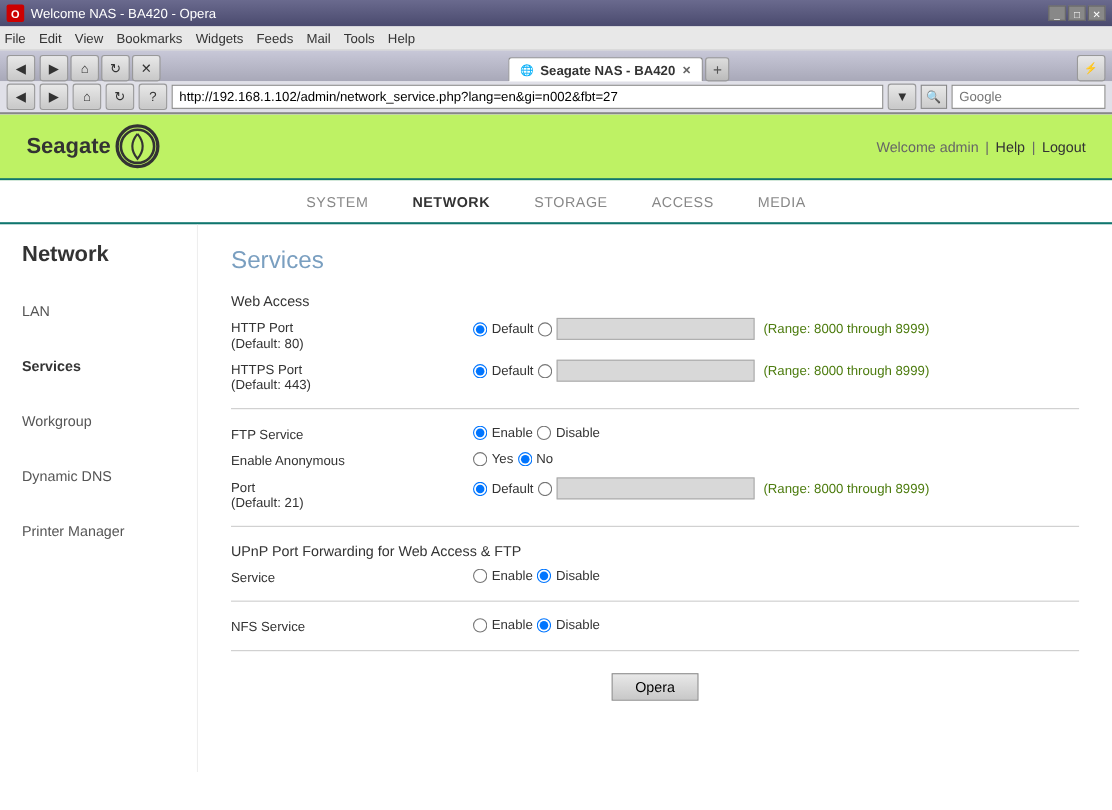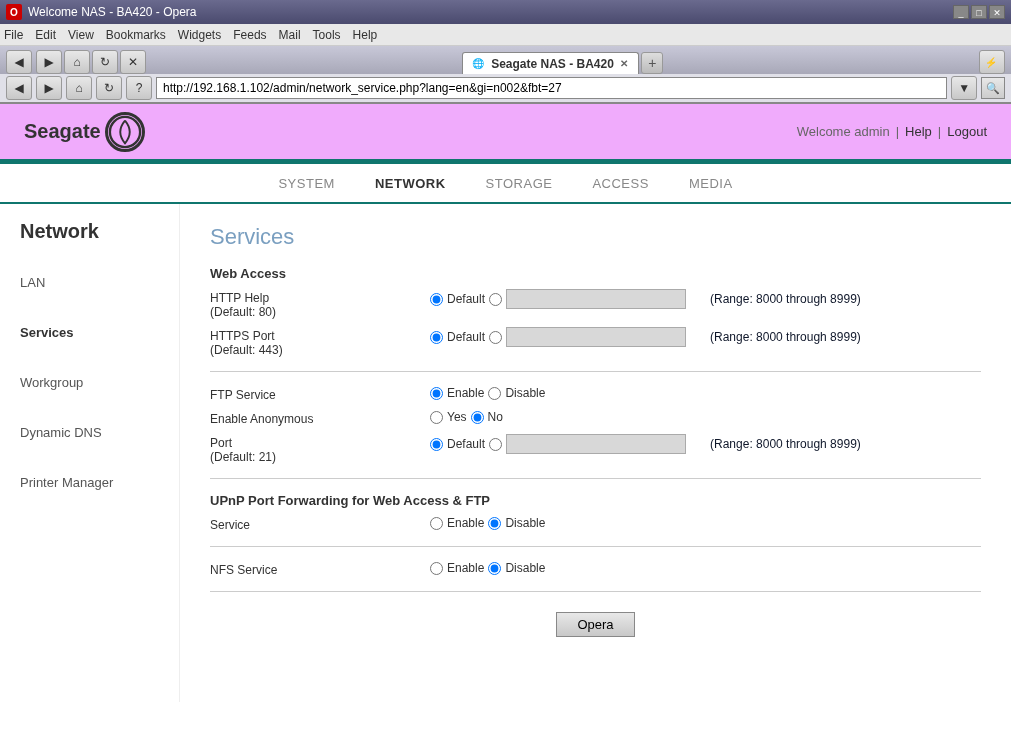--- a/index.html
+++ b/index.html
@@ -137,22 +137,22 @@
 
     
     .page-wrapper {
       display: flex;
       flex-direction: column;
       height: calc(736px - 138px);
       overflow: hidden;
     }
 
     .page-header {
-      background: #f0abfc;
-      border-bottom: 5px solid #0f766e;
+      background: #bef264;
+      border-bottom: 2px solid #0f766e;
       display: flex;
       align-items: center;
       justify-content: space-between;
       padding: 24px 24px;
       height: 60px;
     }
     .seagate-logo {
       display: flex;
       align-items: center;
       gap: 4px;
@@ -243,21 +243,21 @@
       background: #fff;
     }
     .page-title {
       font-size: 22px;
       color: #7a9fc0;
       margin-bottom: 16px;
       font-weight: normal;
     }
     .section-label {
       font-size: 13px;
-      font-weight: bold;
+      font-weight: normal;
       color: #333;
       margin-bottom: 8px;
     }
     .form-row {
       display: flex;
       align-items: flex-start;
       margin-bottom: 8px;
       gap: 20px;
     }
     .form-label {
@@ -281,22 +281,22 @@
     .port-input {
       width: 180px;
       height: 20px;
       background: #d8d8d8;
       border: 1px solid #aaa;
       padding: 0 4px;
       font-size: 12px;
     }
     .range-text {
       font-size: 12px;
-      color: #0f172a;
-      margin-left: 20px;
+      color: #4d7c0f;
+      margin-left: 4px;
     }
     .divider {
       border: none;
       border-top: 1px solid #ccc;
       margin: 14px 0;
     }
     .submit-btn {
       display: block;
       margin: 20px auto;
       padding: 4px 20px;
@@ -357,20 +357,21 @@
   <div class="toolbar-btn">◀</div>
   <div class="toolbar-btn">▶</div>
   <div class="toolbar-btn">⌂</div>
   <div class="toolbar-btn">↻</div>
   <div class="toolbar-btn">?</div>
   <input class="address-input" type="text" value="http://192.168.1.102/admin/network_service.php?lang=en&amp;gi=n002&amp;fbt=27" style="">
   <div class="toolbar-btn">▼</div>
   <div class="search-icon-box">
     <span>🔍</span>
   </div>
+  <input class="search-input" type="text" placeholder="Google" style="">
 </div>
 
 <div class="page-wrapper">
 
   <div class="page-header">
     <div class="seagate-logo">
       <span class="logo-text">Seagate</span>
       <div class="logo-circle">
         <svg width="36" height="36" viewBox="0 0 36 36">
           <circle cx="18" cy="18" r="16" fill="none" stroke="#333" stroke-width="2.5"></circle>
@@ -406,21 +407,21 @@
       <a class="sidebar-link" href="#">Printer Manager</a>
     </div>
 
     <div class="main-content">
       <h1 class="page-title">Services</h1>
 
       <div class="section-label">Web Access</div>
 
       <div class="form-row">
         <div class="form-label">
-          <span>HTTP Help</span><br>
+          <span>HTTP Port</span><br>
           <span>(Default: 80)</span>
         </div>
         <div class="form-controls">
           <div class="radio-row">
             <input type="radio" name="http_port" value="default" checked="" style="">
             <span>Default</span>
           </div>
           <div class="radio-row">
             <input type="radio" name="http_port" value="custom" style="">
             <input type="text" class="port-input" style="">

